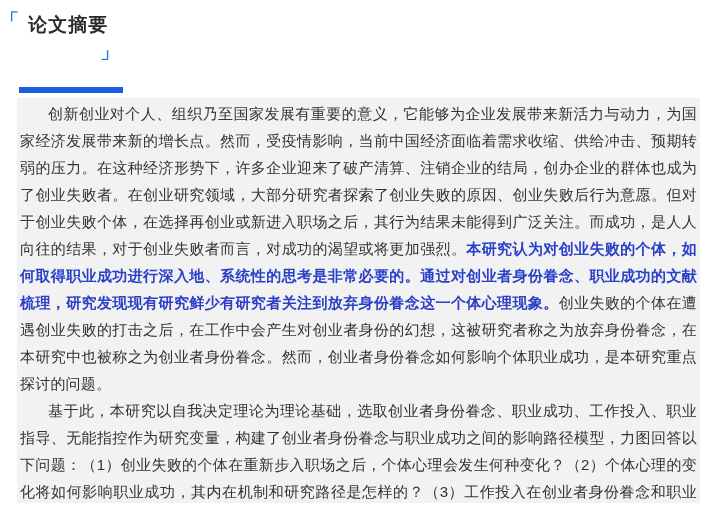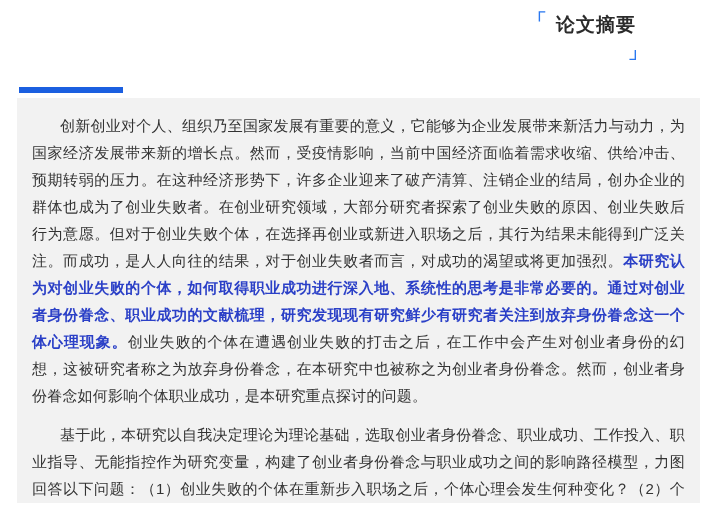--- a/index.html
+++ b/index.html
@@ -14,21 +14,21 @@
   body{
     width:716px;height:511px;
     background:#ffffff;
     font-family:"Liberation Sans",sans-serif;
     position:relative;
     overflow:hidden;
   }
   .title-row{
     position:absolute;
     top:12px;left:0;width:636px;
-    text-align:right;
+    text-align:left;
   }
   .title-inner{
     display:inline-block;
     position:relative;
     font-size:19px;
     font-weight:700;
     color:#2B2B2B;
     letter-spacing:1px;
     line-height:26px;
   }
@@ -55,21 +55,21 @@
   }
   .abstract-panel{
     position:absolute;
     left:17px;top:98px;
     width:683px;height:405px;
     background:var(--panel-bg);
     padding:2px 3px 4px 3px;
     overflow:hidden;
   }
   .para{
-    margin:12px;
+    margin:0;
     font-size:15px;
     line-height:27px;
     color:var(--body-text);
     text-align:justify;
     text-justify:inter-ideograph;
     text-indent:28px;
     letter-spacing:0.2px;
   }
   .seg{color:var(--body-text);}
   .seg.highlight{

